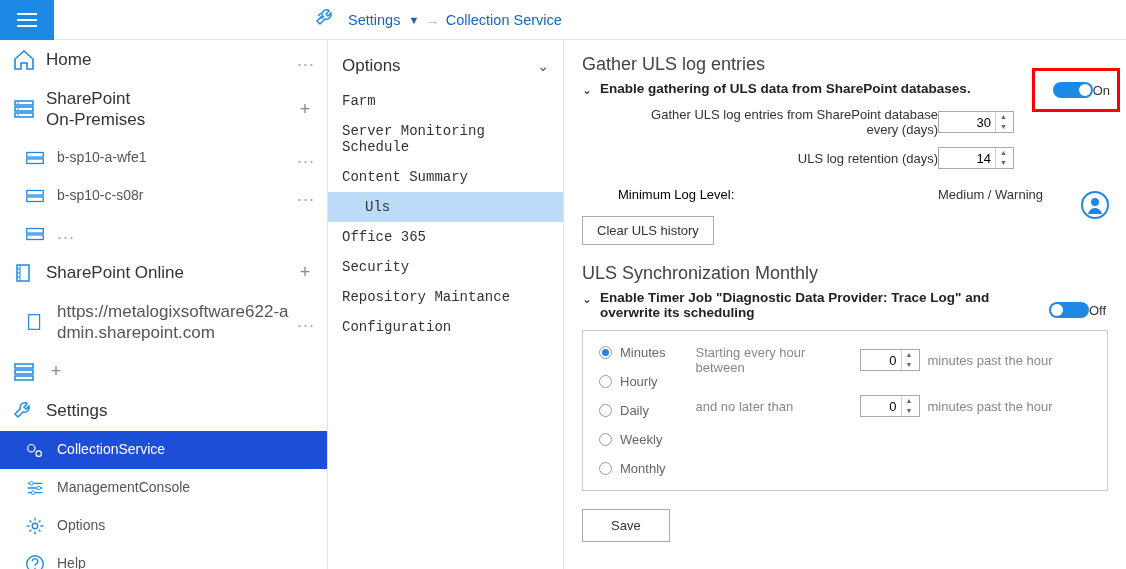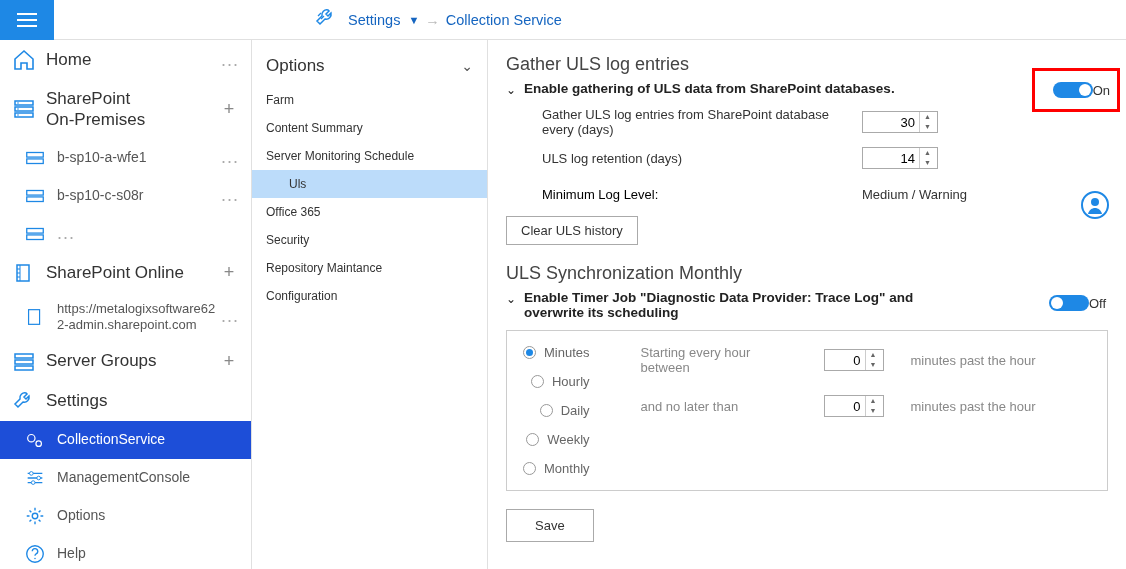--- a/index.html
+++ b/index.html
@@ -8,73 +8,73 @@
 .topbar { display: flex; align-items: center; height: 40px; background: #fff; border-bottom: 1px solid #e0e0e0; }
 .hamburger { width: 54px; height: 40px; background: #1e88e5; display: flex; align-items: center; justify-content: center; cursor: pointer; }
 .hamburger svg { width: 20px; height: 14px; }
 .breadcrumb { display: flex; align-items: center; padding-left: 260px; gap: 6px; font-size: 14.5px; color: #1565c0; }
 .breadcrumb .wrench-icon { margin-right: 4px; }
 .breadcrumb .arrow { color: #bbb; }
 .breadcrumb .dropdown-caret { color: #1565c0; font-size: 11px; margin-left: 2px; }
 
 .main-area { display: flex; flex: 1; min-height: 0; }
 
-.sidebar { width: 252px; background: #fff; border-right: 1px solid #e0e0e0; overflow-y: auto; }
+.sidebar { width: 328px; background: #fff; border-right: 1px solid #e0e0e0; overflow-y: auto; }
 .side-item { display: flex; align-items: center; padding: 8px 12px 8px 10px; font-size: 15px; color: #333; cursor: pointer; position: relative; min-height: 38px; }
 .side-item.top-level { font-size: 17px; font-weight: 400; }
 .side-item.sub { padding-left: 21px; font-size: 14px; color: #555; }
 .side-item.active { background: #1d4ed8; color: #fff; }
 .side-item.active .side-icon svg path, .side-item.active .side-icon svg rect, .side-item.active .side-icon svg circle { stroke: #fff; fill: none; }
 .side-icon { width: 28px; display: flex; align-items: center; justify-content: center; margin-right: 8px; flex-shrink: 0; }
 .side-label { flex: 1; line-height: 1.25; }
 .side-action { width: 20px; text-align: center; color: #888; font-size: 18px; }
 .side-item .dots { color: #aaa; font-size: 18px; letter-spacing: 1px; }
 
 .options-panel { width: 236px; border-right: 1px solid #e0e0e0; background: #fff; padding-top: 10px; }
 .options-header { display: flex; justify-content: space-between; align-items: center; padding: 6px 14px 10px 14px; font-size: 17px; color: #333; }
 .options-header .chev { font-size: 14px; color: #555; }
-.opt-item { padding: 7px 14px; font-size: 12px; color: #333; cursor: pointer; }
+.opt-item { padding: 7px 14px; font-size: 14px; color: #333; cursor: pointer; font-family: Liberation Mono, monospace; }
 .opt-item.selected { background: #bcdcfa; padding-left: 37px; }
 
 .content { flex: 1; padding: 14px 18px 10px 18px; overflow-y: auto; position: relative; }
 .section-title { font-size: 18px; color: #444; margin-bottom: 6px; }
 .sub-row { display: flex; align-items: flex-start; gap: 8px; font-size: 13.5px; color: #222; margin-bottom: 8px; }
 .sub-row .chev-d { font-size: 12px; margin-top: 2px; cursor: pointer; }
 .sub-row .bold { font-weight: 600; }
 .toggle-wrap { display: flex; align-items: flex-end; gap: 0; position: absolute; }
 .toggle { width: 40px; height: 16px; border-radius: 8px; position: relative; cursor: pointer; }
 .toggle.on { background: #1e88e5; }
 .toggle.off { background: #1e88e5; }
 .toggle .knob { position: absolute; width: 12px; height: 12px; background: #fff; border-radius: 50%; top: 2px; }
 .toggle.on .knob { right: 2px; }
 .toggle.off .knob { left: 2px; }
 .toggle-label { font-size: 13px; color: #333; }
 .red-box { position: absolute; border: 3px solid #ff0000; }
 
 .form-row { display: flex; align-items: center; margin: 10px 0 10px 36px; font-size: 13px; color: #333; }
-.form-row .flab { width: 320px; }
+.form-row .flab { width: 320px; text-align: right; }
 .spinner { width: 76px; height: 22px; border: 1px solid #aaa; display: flex; align-items: center; }
 .spinner input { border: none; width: 56px; text-align: right; padding-right: 4px; font-size: 13px; outline: none; }
 .spinner .spin-btns { width: 16px; display: flex; flex-direction: column; border-left: 1px solid #ccc; }
 .spinner .spin-btns span { font-size: 7px; text-align: center; cursor: pointer; line-height: 10px; color: #666; }
 
 .minlog-row { display: flex; align-items: center; margin: 18px 0 10px 36px; font-size: 13px; }
 .minlog-row .flab { width: 320px; }
 .minlog-val { font-size: 13px; color: #333; }
 .alert-icon { position: absolute; right: 16px; }
 
 .btn { border: 1px solid #aaa; background: #fff; padding: 6px 14px; font-size: 13px; color: #333; cursor: pointer; }
 
 .schedule-box { border: 1px solid #ccc; margin: 10px 0 10px 0; padding: 14px 16px 14px 16px; display: flex; gap: 30px; }
-.radio-col { display: flex; flex-direction: column; gap: 14px; align-items: flex-end; }
+.radio-col { display: flex; flex-direction: column; gap: 14px; }
 .radio-item { display: flex; align-items: center; gap: 8px; font-size: 13px; color: #666; cursor: pointer; }
 .radio-circle { width: 13px; height: 13px; border: 1px solid #999; border-radius: 50%; display: inline-block; position: relative; }
 .radio-item.checked .radio-circle::after { content: ''; position: absolute; width: 7px; height: 7px; background: #1e88e5; border-radius: 50%; top: 2px; left: 2px; }
 .sched-right { flex: 1; font-size: 13px; color: #888; }
-.sched-row { display: flex; align-items: center; gap: 23px; margin-bottom: 20px; margin-left: 21px; }
+.sched-row { display: flex; align-items: center; gap: 4px; margin-bottom: 20px; }
 .sched-row .slab { width: 160px; }
 .sched-row .slab2 { width: 160px; }
 .sched-row .suffix { margin-left: 4px; }
 
 .section2 { margin-top: 18px; }
 .save-row { margin-top: 18px; }
 </style>
 </head>
 <body>
 
@@ -163,32 +163,31 @@
         </span>
       <span class="side-label">SharePoint Online</span>
       <span class="side-action">+</span>
     </div>
     <div class="side-item sub">
       <span class="side-icon">
           <svg width="22" height="22" viewBox="0 0 24 24">
             <rect x="5" y="4" width="12" height="16" fill="none" stroke="#1e88e5" stroke-width="1.3"></rect>
           </svg>
         </span>
-      <span class="side-label" style="font-size:13px;word-break:break-all">https://metalogixsoftware622-admin.sharepoint.com</span>
+      <span class="side-label" style="font-size:17px;word-break:break-all">https://metalogixsoftware622-admin.sharepoint.com</span>
       <span class="dots">...</span>
     </div>
     <div class="side-item top-level">
       <span class="side-icon">
           <svg width="24" height="24" viewBox="0 0 24 24">
             <rect x="3" y="5" width="18" height="4" fill="none" stroke="#1e88e5" stroke-width="1.5"></rect>
             <rect x="3" y="11" width="18" height="4" fill="none" stroke="#1e88e5" stroke-width="1.5"></rect>
             <rect x="3" y="17" width="18" height="4" fill="none" stroke="#1e88e5" stroke-width="1.5"></rect>
           </svg>
         </span>
-      <span class="side-label">Server Groups</span>
       <span class="side-action">+</span>
     </div>
     <div class="side-item top-level">
       <span class="side-icon">
           <svg width="24" height="24" viewBox="0 0 24 24">
             <path d="M14 4a5 5 0 0 0-6 6l-5 5 3 3 5-5a5 5 0 0 0 6-6l-3 3-2-2 3-3z" fill="none" stroke="#1e88e5" stroke-width="1.5"></path>
           </svg>
         </span>
       <span class="side-label">Settings</span>
     </div>
@@ -232,22 +231,22 @@
       <span class="side-label">Help</span>
     </div>
   </div>
 
   <div class="options-panel">
     <div class="options-header">
       <span>Options</span>
       <span class="chev">⌄</span>
     </div>
     <div class="opt-item">Farm</div>
+    <div class="opt-item">Server Monitoring Schedule</div>
     <div class="opt-item">Content Summary</div>
-    <div class="opt-item">Server Monitoring Schedule</div>
     <div class="opt-item selected">Uls</div>
     <div class="opt-item">Office 365</div>
     <div class="opt-item">Security</div>
     <div class="opt-item">Repository Maintance</div>
     <div class="opt-item">Configuration</div>
   </div>
 
   <div class="content">
     <div class="section-title">Gather ULS log entries</div>
 
@@ -300,21 +299,21 @@
 
     <div style="margin:14px 0 0 0;">
       <button class="btn">Clear ULS history</button>
     </div>
 
     <div class="section2">
       <div class="section-title">ULS Synchronization Monthly</div>
       <div class="sub-row" style="position:relative;">
         <span class="chev-d">⌄</span>
         <span class="bold" style="max-width:420px;display:inline-block">Enable Timer Job "Diagnostic Data Provider: Trace Log" and overwrite its scheduling</span>
-        <div class="toggle-wrap" style="right:2px; top:5px;">
+        <div class="toggle-wrap" style="right:2px; top:12px;">
           <div class="toggle off">
               <span class="knob"></span>
             </div>
           <span class="toggle-label">Off</span>
         </div>
       </div>
 
       <div class="schedule-box">
         <div class="radio-col">
           <div class="radio-item checked">

